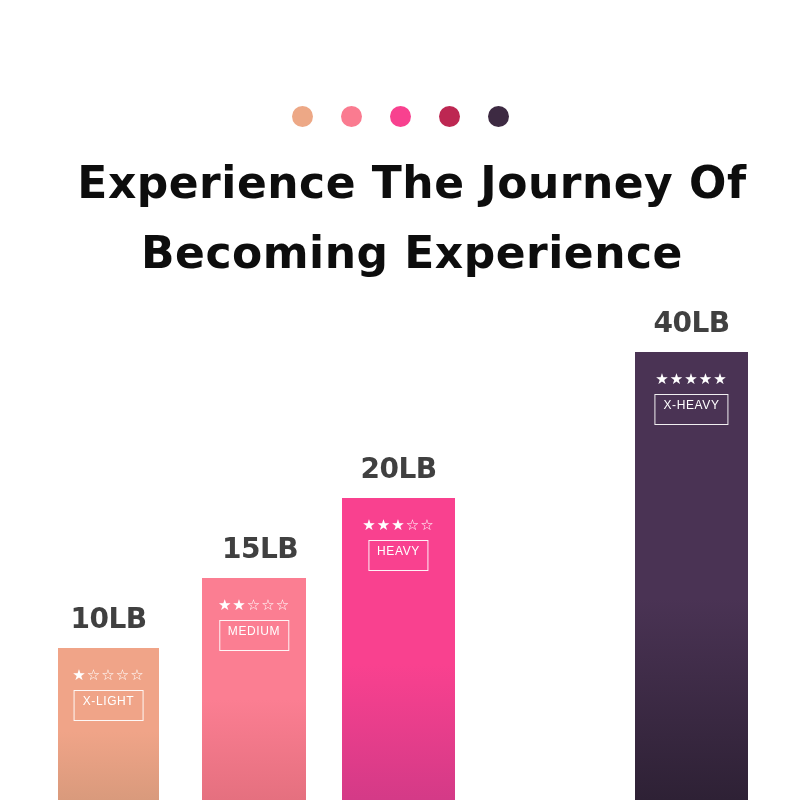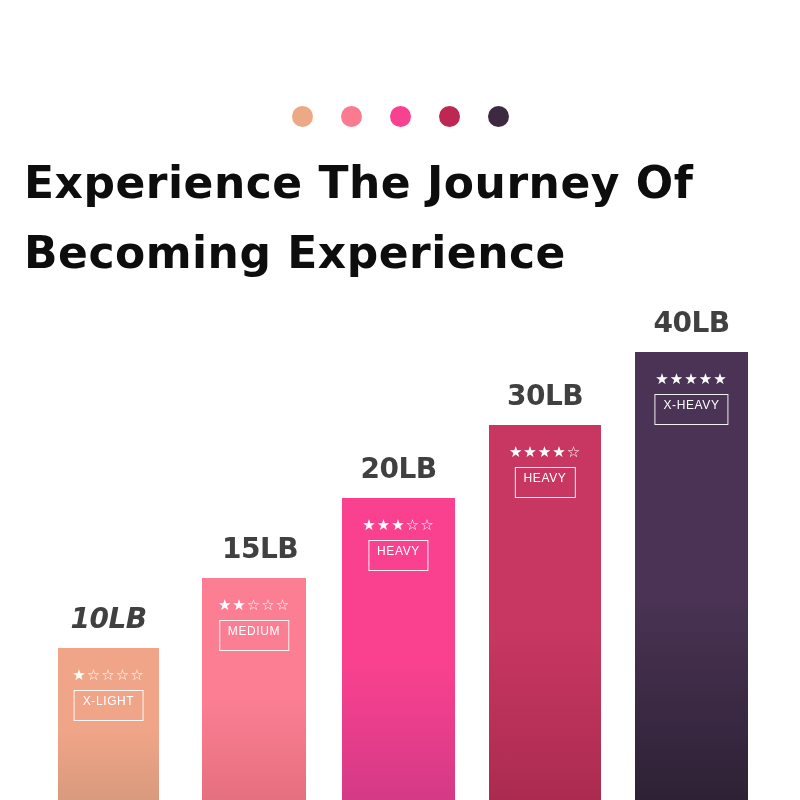--- a/index.html
+++ b/index.html
@@ -27,20 +27,21 @@
   .dot {
     width:21px; height:21px;
     border-radius:50%;
     display:block;
   }
 
   
   .headline {
     position:absolute;
     top:148px; left:0; right:0;
+    text-align:center;
     color:#0d0d0d;
     font-weight:bold;
     font-size:44px;
     line-height:70px;
     letter-spacing:0.5px;
     font-family:"DejaVu Sans", sans-serif;
     padding-left:24px;
   }
   .headline .line { display:block; white-space:nowrap; }
 
@@ -113,43 +114,37 @@
       <span class="dot" style="background: rgb(61, 42, 66);"></span>
     </div>
 
   <div class="headline">
     <span class="line">Experience The Journey Of</span>
     <span class="line">Becoming Experience</span>
   </div>
 
   <div class="chart" id="chart-root">
       <div class="bar-group" style="left: 58px; width: 101px; height: 212px;">
-        <div class="weight-label" style="bottom: 160px; font-style: italic;">10LB</div>
+        <div class="weight-label" style="bottom: 160px;">10LB</div>
         <div class="bar" style="height: 152px; background: linear-gradient(rgb(240, 164, 136) 0%, rgb(240, 164, 136) 55%, rgb(217, 154, 124) 100%);">
           <div class="badge-block"><div class="stars">★☆☆☆☆</div><span class="level-box">X-LIGHT</span></div>
         </div>
       </div>
       <div class="bar-group" style="left: 202px; width: 104px; height: 282px;">
         <div class="weight-label" style="bottom: 230px; margin-left: 6px;">15LB</div>
         <div class="bar" style="height: 222px; background: linear-gradient(rgb(251, 126, 146) 0%, rgb(251, 126, 146) 55%, rgb(229, 112, 127) 100%);">
           <div class="badge-block"><div class="stars">★★☆☆☆</div><span class="level-box">MEDIUM</span></div>
         </div>
       </div>
       <div class="bar-group" style="left: 342px; width: 113px; height: 362px;">
         <div class="weight-label" style="bottom: 310px;">20LB</div>
         <div class="bar" style="height: 302px; background: linear-gradient(rgb(249, 65, 143) 0%, rgb(249, 65, 143) 55%, rgb(212, 58, 135) 100%);">
           <div class="badge-block"><div class="stars">★★★☆☆</div><span class="level-box">HEAVY</span></div>
         </div>
       </div>
-      <div class="bar-group" style="left: 489px; width: 112px; height: 435px;">
-        <div class="weight-label" style="bottom: 383px;">30LB</div>
-        <div class="bar" style="height: 375px; background: linear-gradient(rgb(199, 55, 97) 0%, rgb(199, 55, 97) 55%, rgb(171, 43, 80) 100%);">
-          <div class="badge-block"><div class="stars">★★★★☆</div><span class="level-box">HEAVY</span></div>
-        </div>
-      </div>
       <div class="bar-group" style="left: 635px; width: 113px; height: 508px;">
         <div class="weight-label" style="bottom: 456px;">40LB</div>
         <div class="bar" style="height: 448px; background: linear-gradient(rgb(74, 51, 84) 0%, rgb(74, 51, 84) 55%, rgb(46, 33, 53) 100%);">
           <div class="badge-block"><div class="stars">★★★★★</div><span class="level-box">X-HEAVY</span></div>
         </div>
       </div>
     </div>
 
 </div>
 

